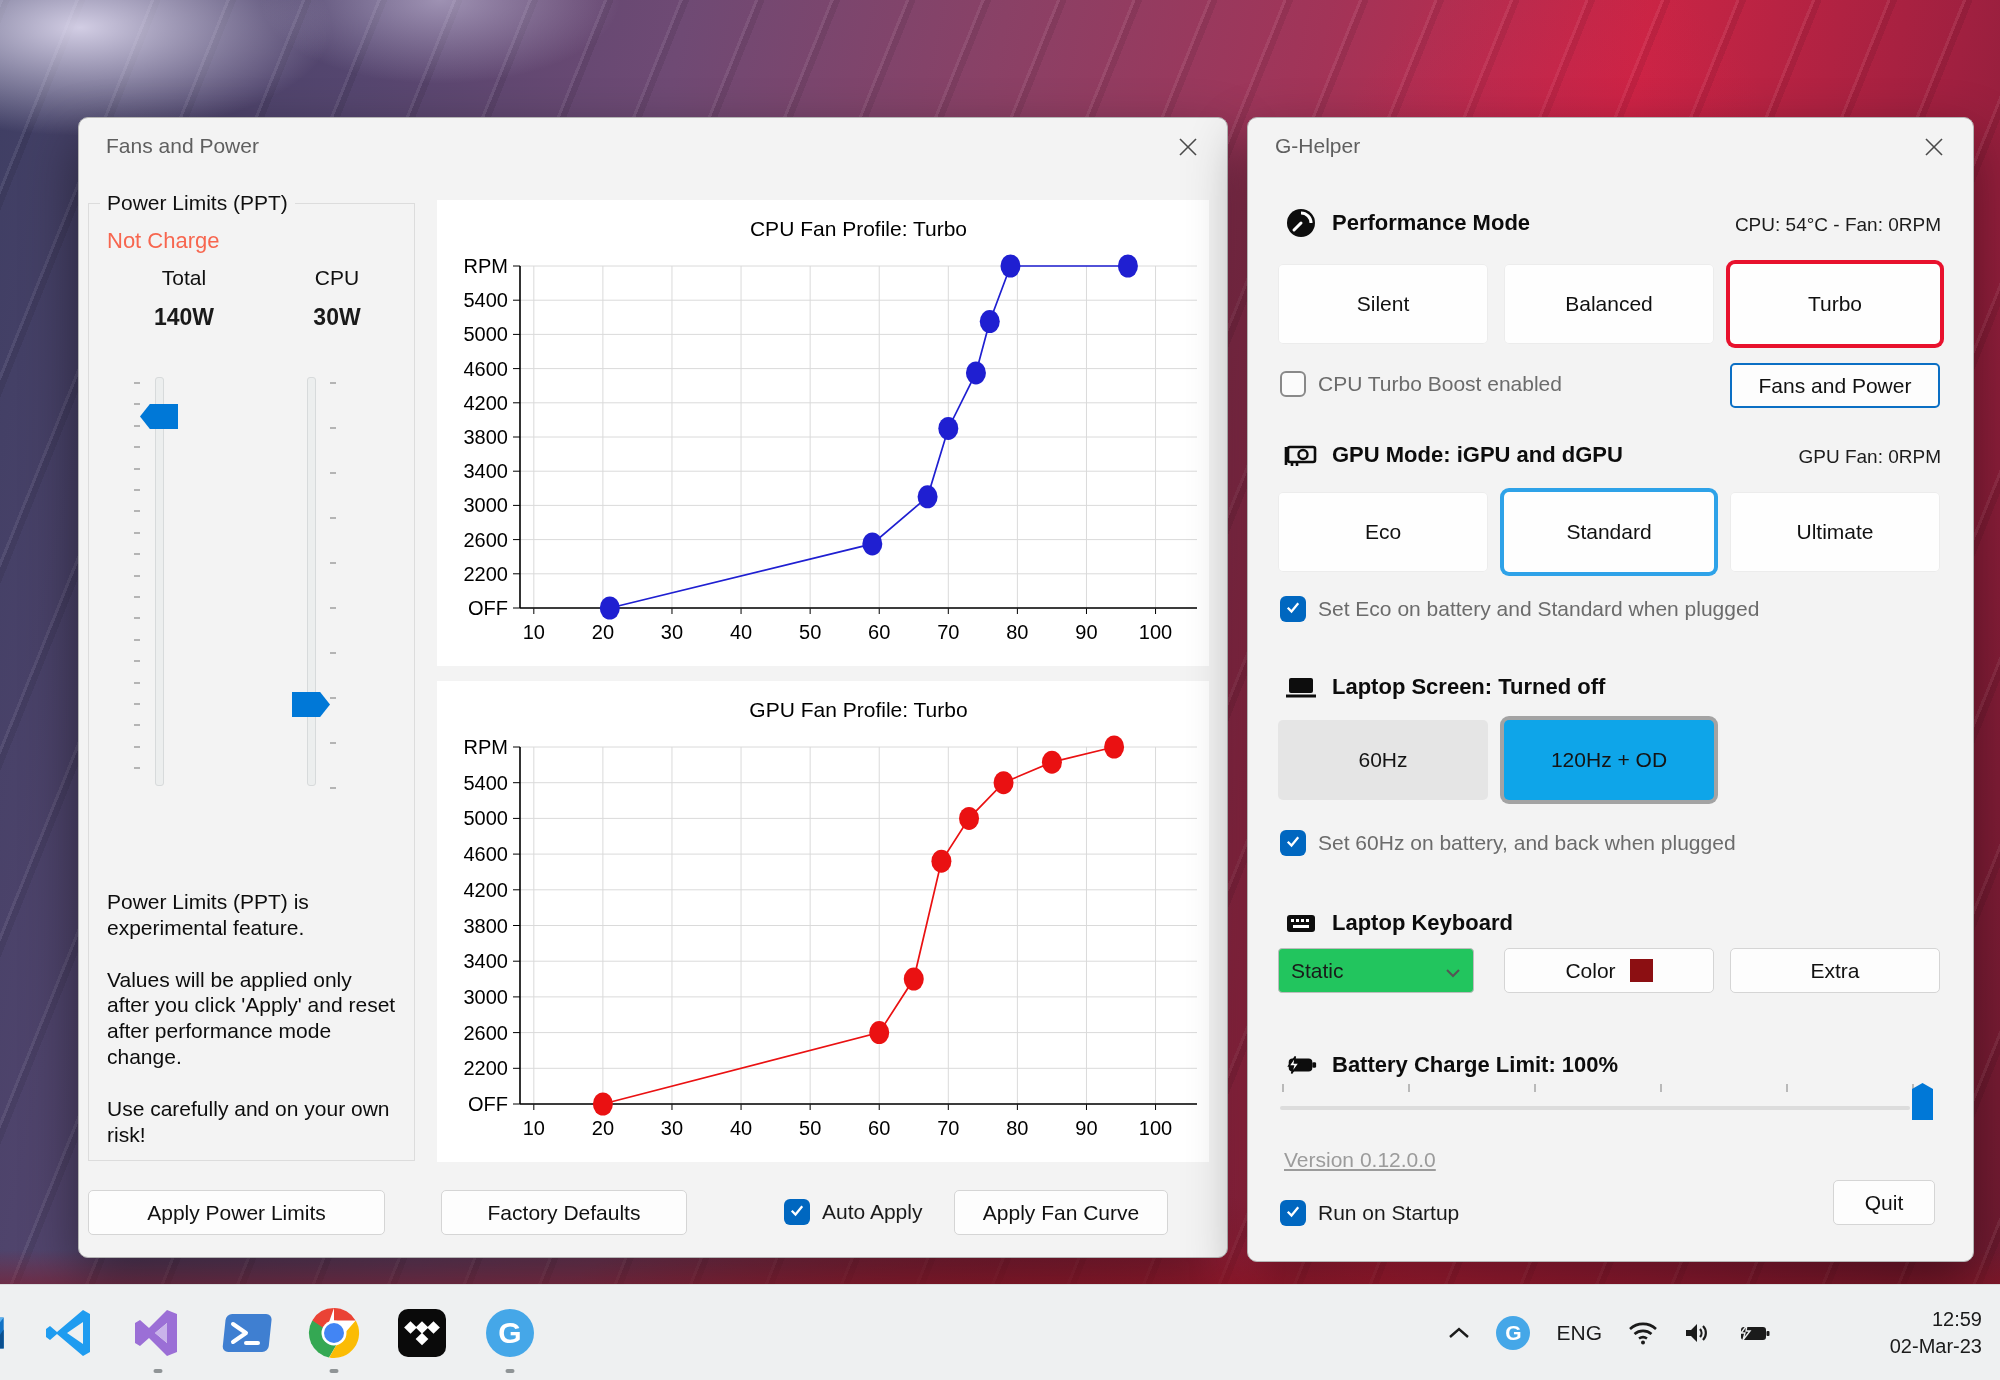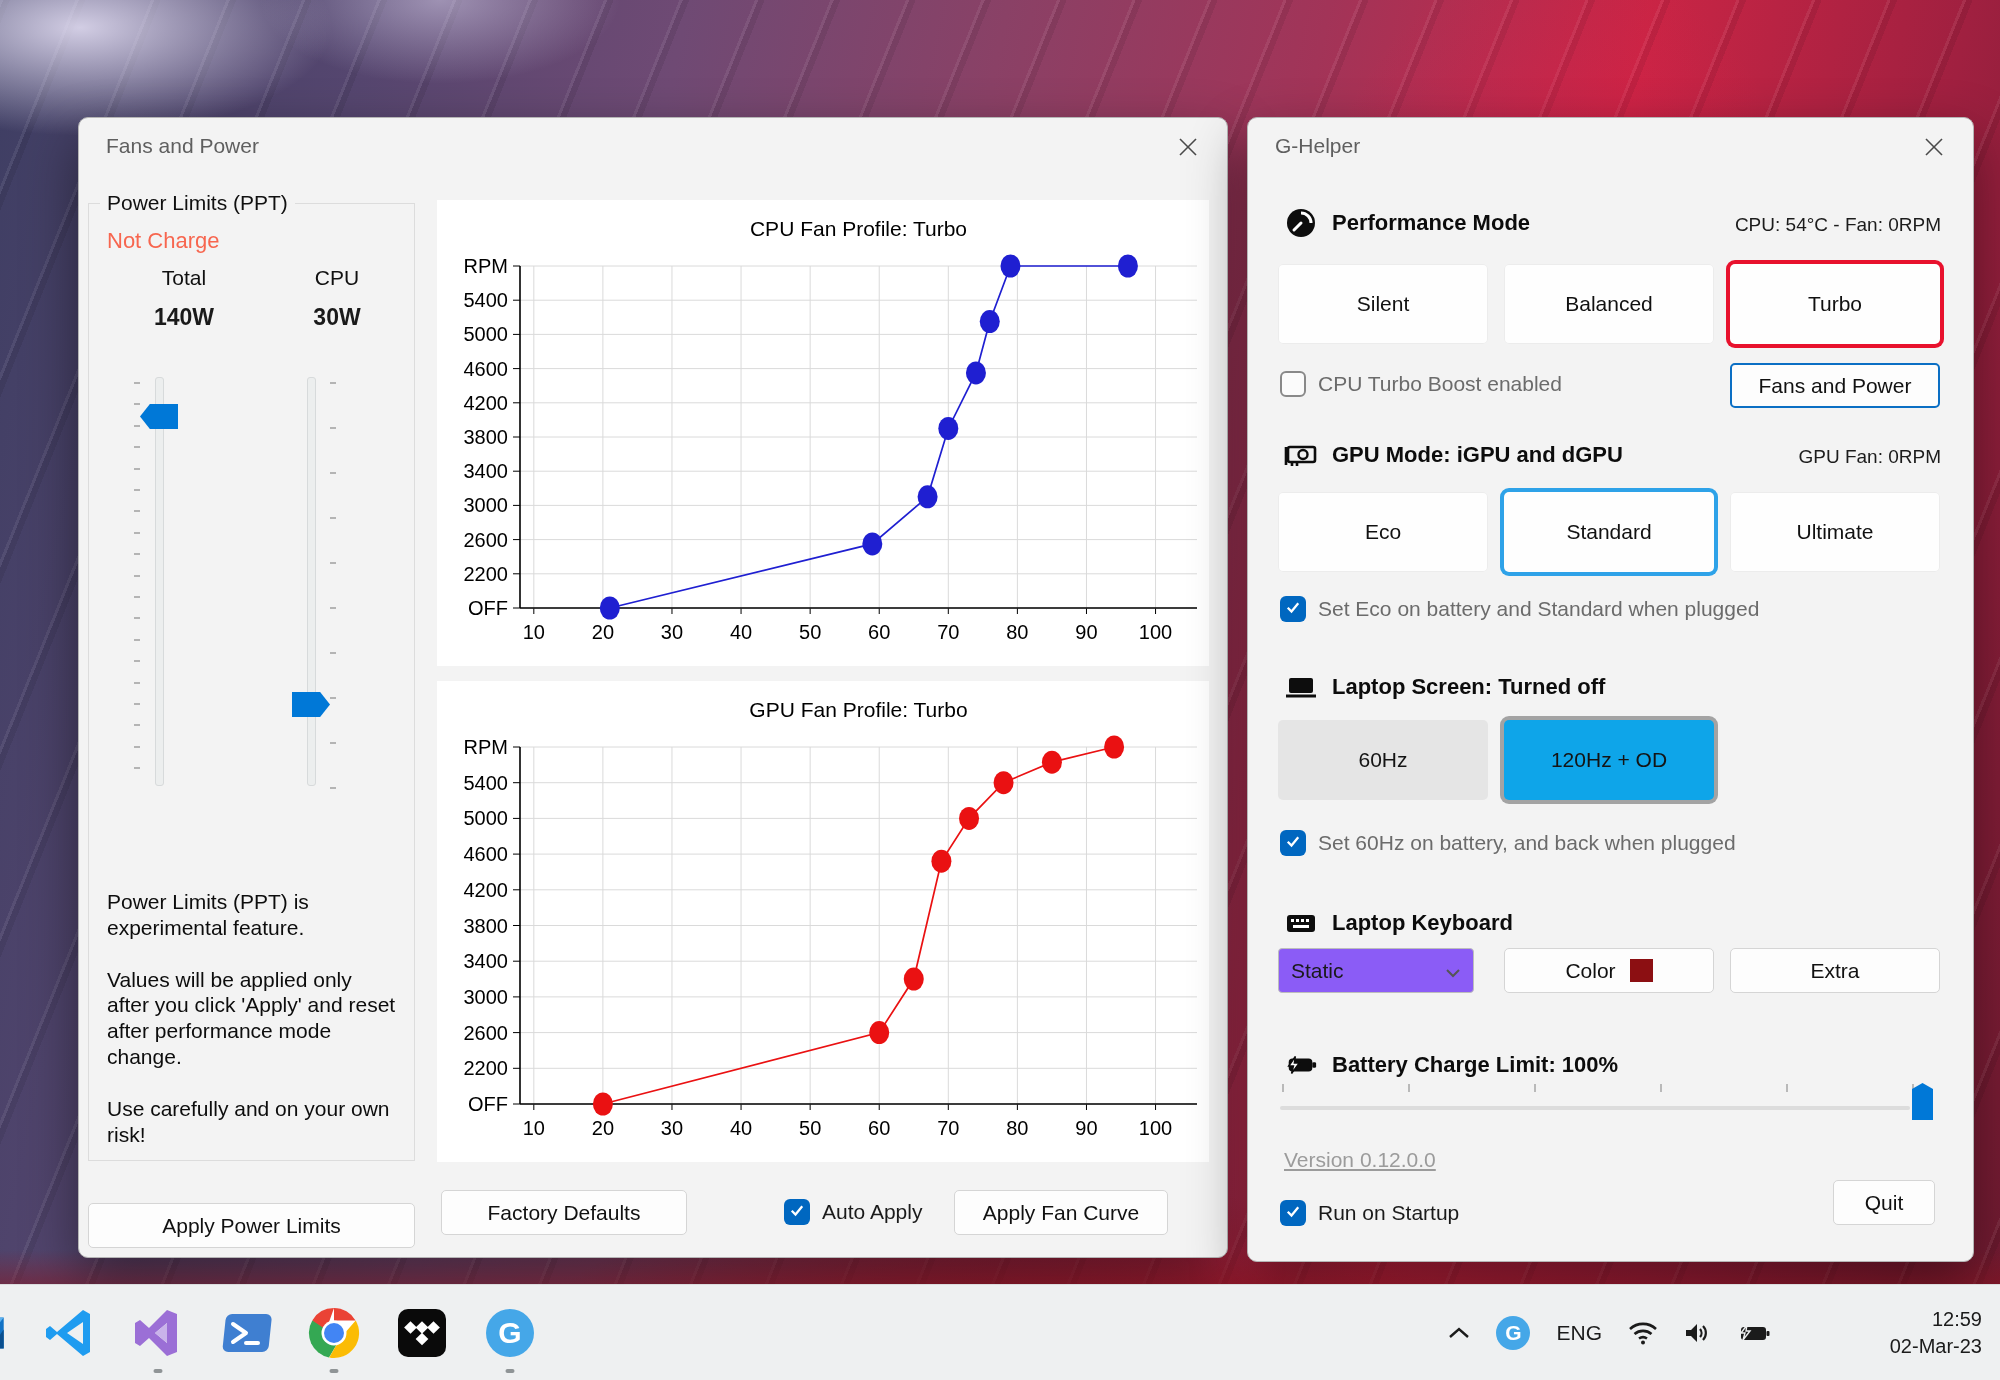--- a/index.html
+++ b/index.html
@@ -65,21 +65,21 @@
   .footer-btn{height:45px;top:1072px;}
   
   .sec-head{position:absolute;display:flex;align-items:center;gap:14px;}
   .sec-head .ic{width:34px;height:34px;flex:none;display:flex;align-items:center;justify-content:center;}
   .sec-head .t{font-size:22px;font-weight:bold;color:#0c0c0c;white-space:nowrap;}
   .sec-stat{position:absolute;right:32px;font-size:19px;color:#1c1c1c;white-space:nowrap;}
   .mode-btn{height:80px;border:none;box-shadow:0 0 0 1px #ececec inset;background:#fefefe;}
   .gray-btn{height:80px;border:none;background:#e6e6e6;color:#141414;}
   .select{
     position:absolute;display:flex;align-items:center;justify-content:space-between;
-    background:#8b5cf6;border:1px solid #bdbdbd;border-radius:4px;box-sizing:border-box;
+    background:#22c55e;border:1px solid #bdbdbd;border-radius:4px;box-sizing:border-box;
     font-size:21px;padding:0 12px 0 12px;cursor:pointer;
   }
   .swatch{width:23px;height:23px;background:#8c0f12;margin-left:14px;flex:none;}
   .hticks{position:absolute;height:8px;background:repeating-linear-gradient(to right,#b9b9b9 0 2px,transparent 2px 126px);}
   .htrack{position:absolute;height:4px;background:#dcdcdc;border-radius:2px;}
   .hhandle{position:absolute;width:21px;height:37px;background:#0078d7;clip-path:polygon(50% 0,100% 16%,100% 100%,0 100%,0 16%);cursor:pointer;}
   .version{position:absolute;left:36px;top:1030px;font-size:21px;color:#9b9b9b;text-decoration:underline;cursor:pointer;}
   .gray-label{color:#6b6b6b;}
   
   .taskbar{
@@ -293,21 +293,21 @@
         <ellipse cx="442.2244897959184" cy="351.6" rx="10" ry="11.5" fill="#ea1112"></ellipse>
         <ellipse cx="476.765306122449" cy="298.05" rx="10" ry="11.5" fill="#ea1112"></ellipse>
         <ellipse cx="504.3979591836735" cy="180.23999999999998" rx="10" ry="11.5" fill="#ea1112"></ellipse>
         <ellipse cx="532.030612244898" cy="137.39999999999998" rx="10" ry="11.5" fill="#ea1112"></ellipse>
         <ellipse cx="566.5714285714286" cy="101.69999999999999" rx="10" ry="11.5" fill="#ea1112"></ellipse>
         <ellipse cx="614.9285714285714" cy="81.17250000000001" rx="10" ry="11.5" fill="#ea1112"></ellipse>
         <ellipse cx="677.1020408163265" cy="66" rx="10" ry="11.5" fill="#ea1112"></ellipse>
       </svg>
   </div>
 
-  <button class="btn footer-btn" style="left:9px;width:327px;margin-top:13px;">
+  <button class="btn footer-btn" style="left:9px;width:297px;">
     <span>Apply Power Limits</span>
   </button>
   <button class="btn footer-btn" style="left:362px;width:246px;">
     <span>Factory Defaults</span>
   </button>
   <div class="check-row" style="left:705px;top:1081px;">
     <span class="checkbox checked">
       <span><svg width="18" height="18" viewBox="0 0 24 24">
             <polyline points="5,13 10,18 19,7" fill="none" stroke="#fff" stroke-width="3"></polyline>
           </svg></span>

